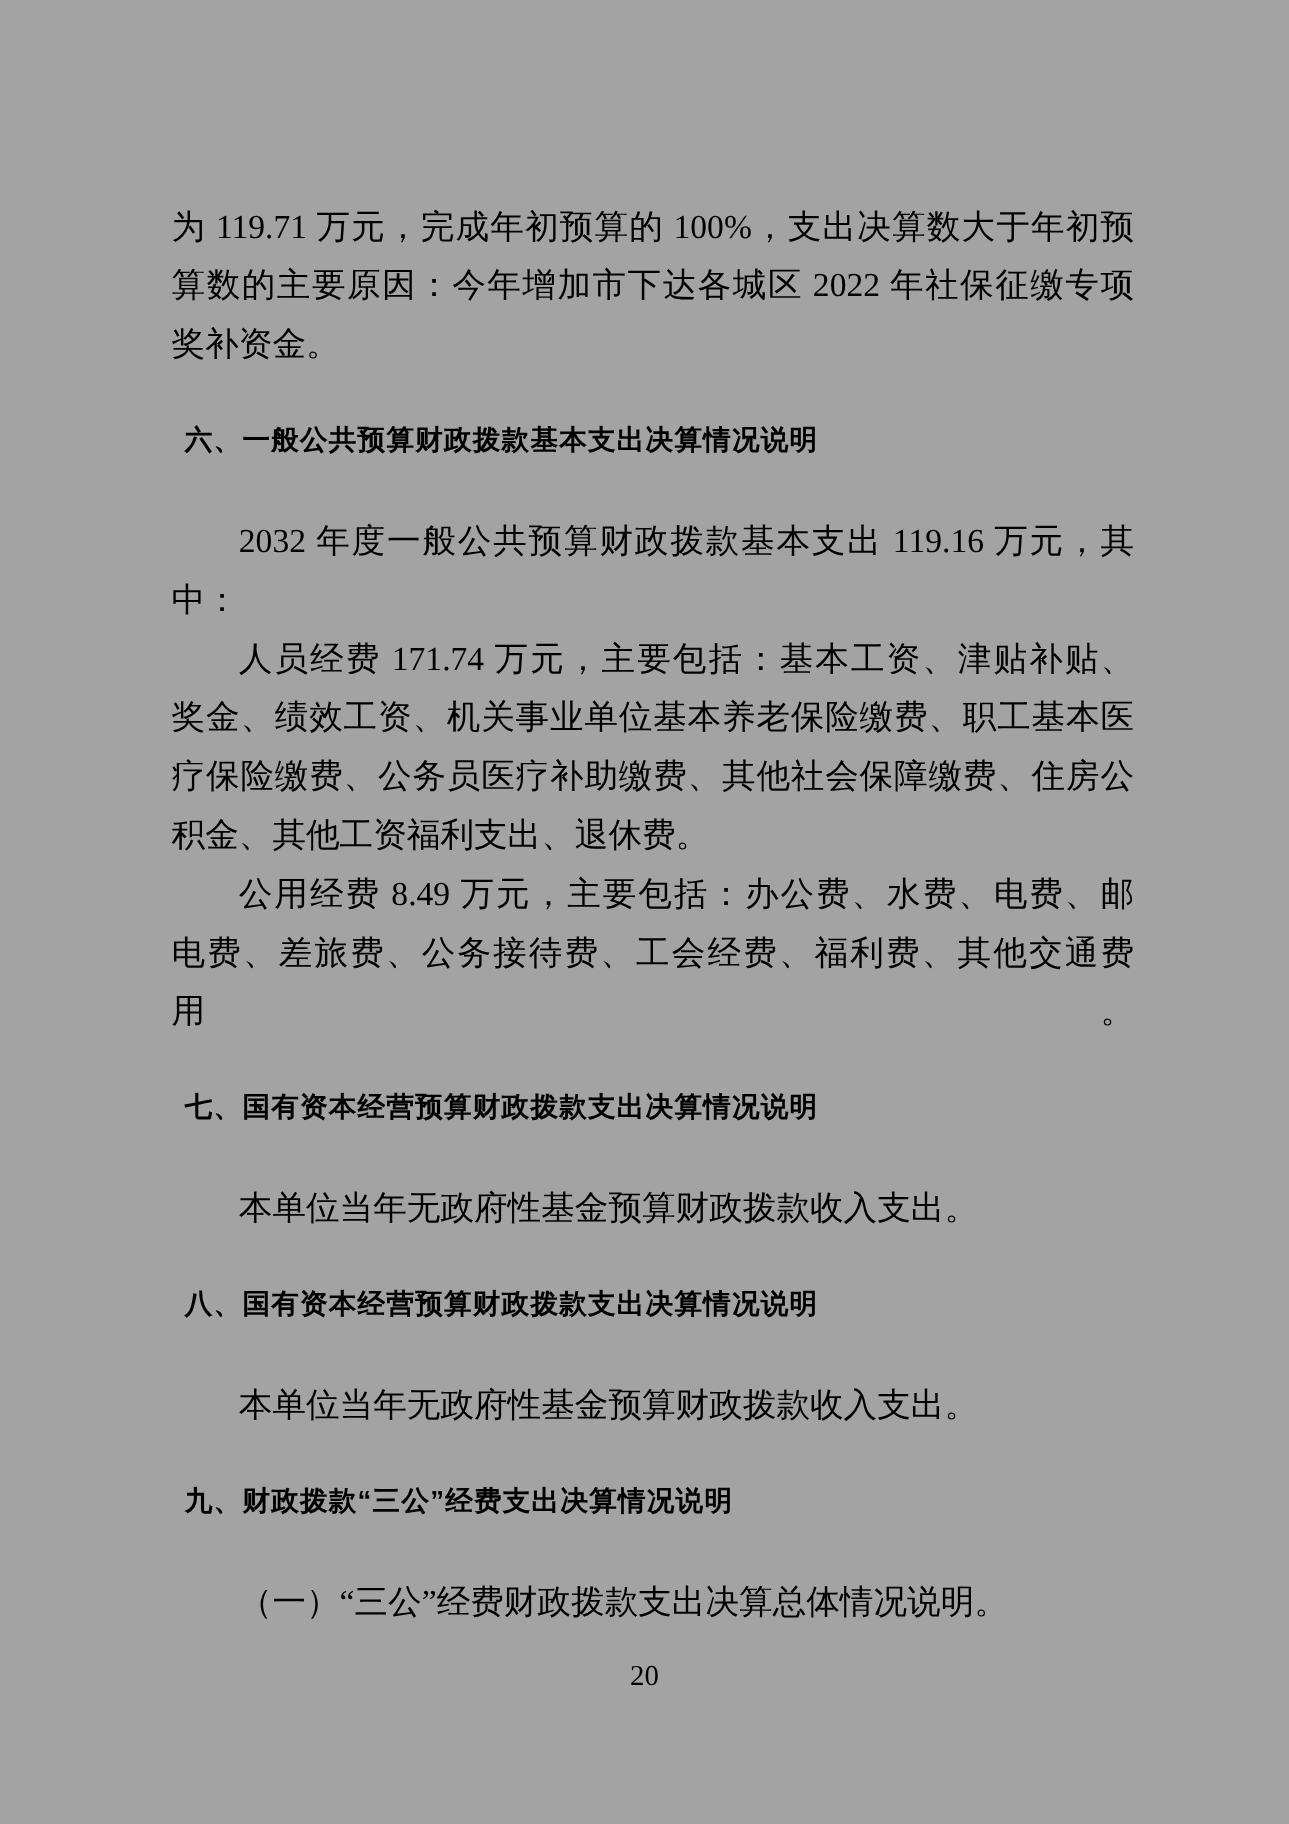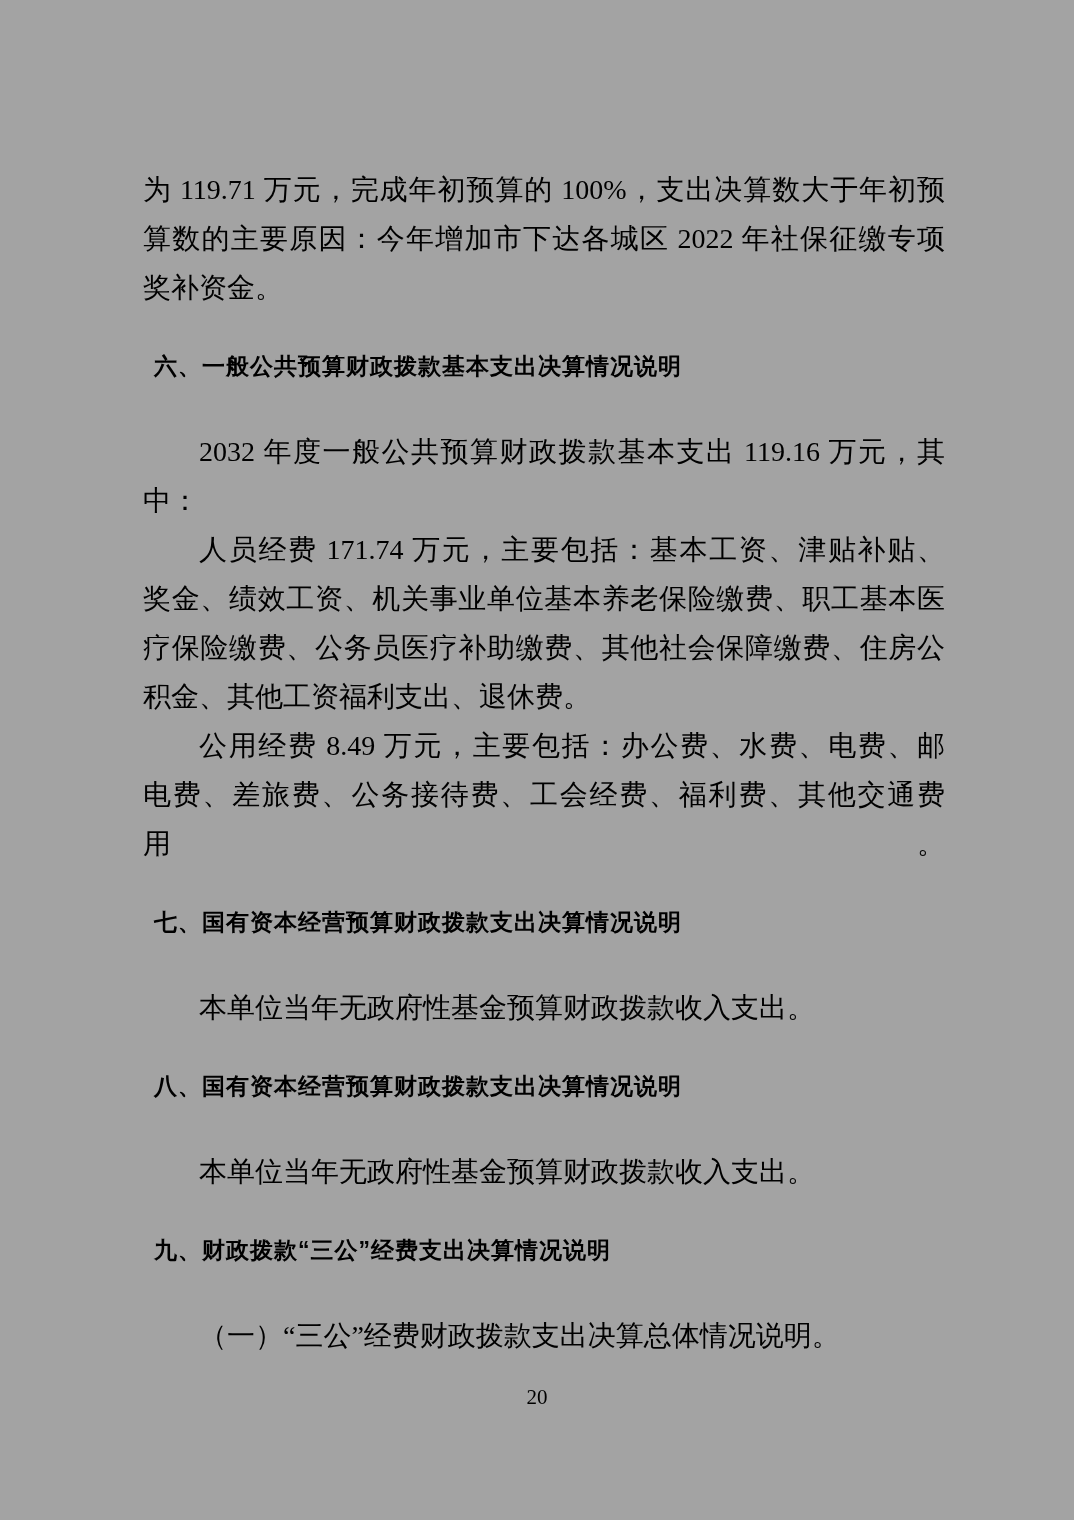--- a/index.html
+++ b/index.html
@@ -44,21 +44,21 @@
     margin: 30px 0 36px 11px;
     text-align: left;
   }
   .footer {
     position: absolute;
     left: 0;
     right: 0;
     top: 1384px;
     text-align: center;
     font-family: "Liberation Serif", "DejaVu Serif", serif;
-    font-size: 21px;
+    font-size: 24px;
     line-height: 26px;
     color: #000000;
   }
 </style>
 </head>
 <body>
 
 <div class="page">
 
   <main>

